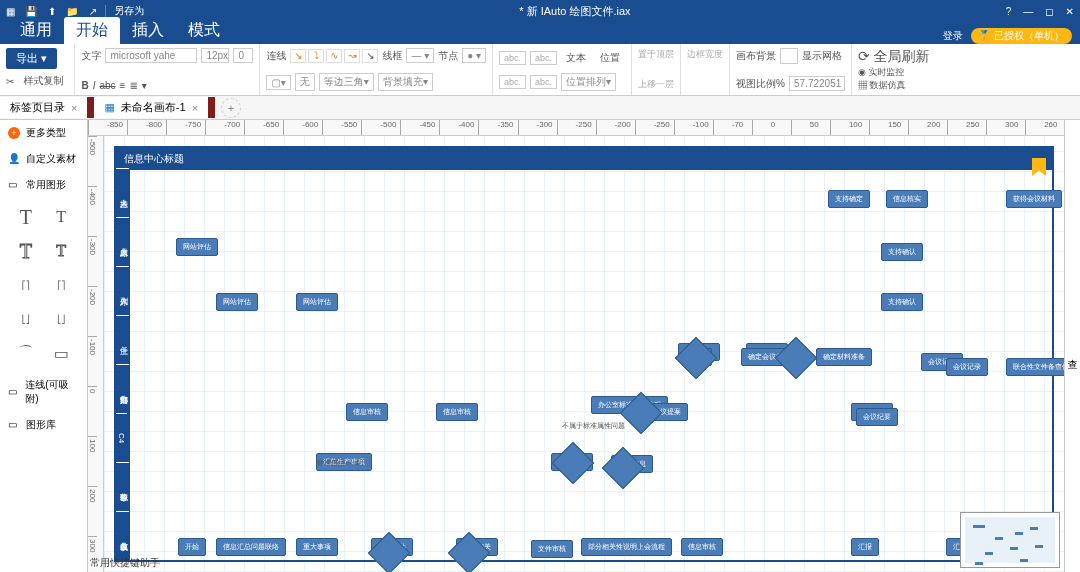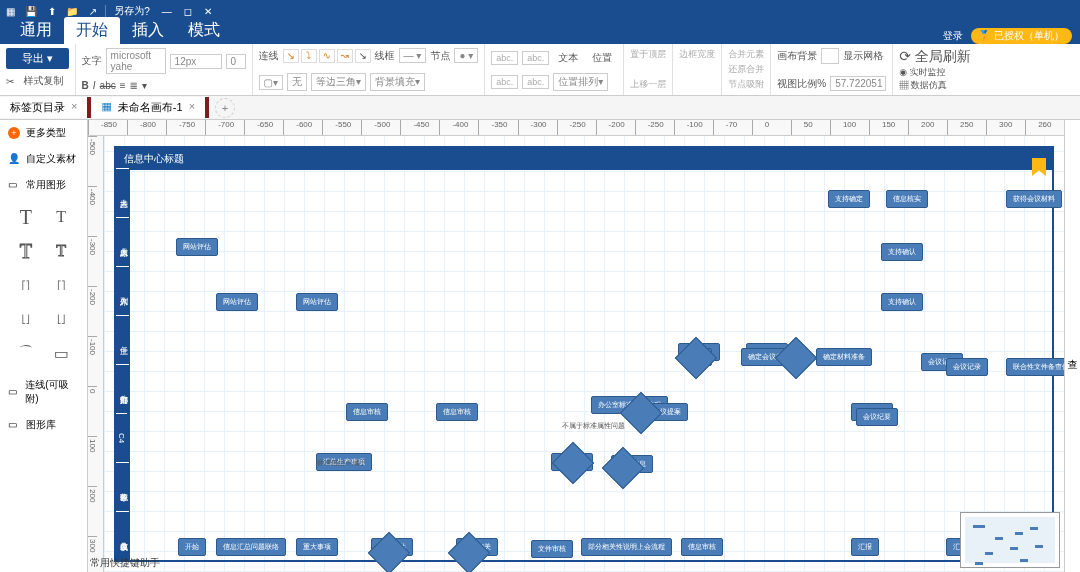--- a/index.html
+++ b/index.html
@@ -14,36 +14,36 @@
 .menubar .tab { padding: 3px 12px; color: #fff; font-size: 16px; cursor: pointer; }
 .menubar .tab.active { background: #fff; color: #1a4d8f; border-radius: 3px 3px 0 0; }
 .menubar .right { display: flex; align-items: center; gap: 8px; font-size: 10px; color: #fff; }
 .badge { background: #fdb813; color: #fff; padding: 1px 8px; border-radius: 8px; font-size: 10px; }
 .ribbon { background: #fff; border-bottom: 1px solid #ccc; display: flex; height: 52px; font-size: 10px; color: #555; }
 .rib-group { border-right: 1px solid #e0e0e0; padding: 4px 6px; display: flex; flex-direction: column; justify-content: space-between; }
 .rib-row { display: flex; align-items: center; gap: 4px; }
 .rib-btn { padding: 2px 4px; border: 1px solid transparent; cursor: pointer; white-space: nowrap; }
 .rib-dropdown { border: 1px solid #ccc; padding: 1px 4px; font-size: 10px; color: #888; background: #fff; cursor: pointer; }
 .rib-icon-box { width: 18px; height: 16px; border: 1px solid #ccc; display: inline-block; }
-.export-btn { background: #1a4d8f; color: #fff; padding: 3px 16px; font-size: 11px; border-radius: 2px; }
+.export-btn { background: #1a4d8f; color: #fff; padding: 3px 10px; font-size: 11px; border-radius: 2px; }
 .line-samples { display: flex; gap: 2px; }
 .line-s { width: 16px; height: 14px; border: 1px solid #ddd; display: flex; align-items: center; justify-content: center; }
 .tabbar { height: 24px; background: #f5f5f5; display: flex; align-items: center; font-size: 11px; border-bottom: 1px solid #ccc; }
-.doctab { padding: 3px 10px; background: #fff; border-right: 4px solid #7f1d1d; display: flex; gap: 6px; }
+.doctab { padding: 3px 10px; background: #fff; border-right: 7px solid #7f1d1d; display: flex; align-items: center; gap: 6px; }
 .doctab .close { cursor: pointer; color: #888; }
 .plus-tab { width: 20px; height: 20px; border: 1px dashed #ccc; border-radius: 50%; margin-left: 6px; display: flex; align-items: center; justify-content: center; color: #888; cursor: pointer; }
 .main { flex: 1; display: flex; overflow: hidden; }
 .sidebar { width: 88px; border-right: 1px solid #ccc; font-size: 10px; overflow-y: auto; }
 .side-item { padding: 6px 8px; display: flex; align-items: center; gap: 6px; cursor: pointer; }
 .side-item .i { width: 12px; height: 12px; display: inline-block; }
 .shape-grid { display: grid; grid-template-columns: 1fr 1fr; gap: 4px; padding: 4px 10px; }
 .shape-cell { height: 30px; border: 1px solid transparent; display: flex; align-items: center; justify-content: center; font-size: 16px; color: #555; cursor: pointer; }
 .canvas-area { flex: 1; position: relative; overflow: hidden; background: #fff; }
 .ruler-h { height: 16px; background: #f8f8f8; border-bottom: 1px solid #ccc; position: relative; font-size: 8px; color: #666; display: flex; }
-.ruler-h .tick { border-left: 1px solid #aaa; width: 50px; padding-left: 12px; }
+.ruler-h .tick { border-left: 1px solid #aaa; width: 50px; padding-left: 18px; }
 .ruler-v { width: 16px; background: #f8f8f8; border-right: 1px solid #ccc; position: absolute; top: 16px; bottom: 0; left: 0; font-size: 8px; color: #666; }
 .ruler-v .tick { border-top: 1px solid #aaa; height: 50px; writing-mode: vertical-lr; padding-top: 2px; }
 .canvas-inner { position: absolute; left: 16px; top: 16px; right: 0; bottom: 0; background: repeating-linear-gradient(0deg, #e8f0f8 0 1px, transparent 1px 20px), repeating-linear-gradient(90deg, #e8f0f8 0 1px, transparent 1px 20px); }
 .swimlane { position: absolute; top: 10px; left: 10px; right: 10px; bottom: 10px; border: 2px solid #1a4d8f; }
 .swimlane-header { background: #1a4d8f; color: #fff; font-size: 10px; padding: 4px 8px; }
 .lane-labels { position: absolute; left: 0; top: 20px; bottom: 0; width: 14px; background: #1a4d8f; }
 .lane-lbl { color: #fff; writing-mode: vertical-lr; font-size: 8px; text-align: center; padding: 4px 1px; border-top: 1px solid #fff; }
 .flow-box { position: absolute; background: #4a7db8; color: #fff; font-size: 7px; padding: 3px 6px; border-radius: 2px; border: 1px solid #2d5a8c; white-space: nowrap; }
 .flow-diamond { position: absolute; width: 30px; height: 30px; background: #4a7db8; transform: rotate(45deg); border: 1px solid #2d5a8c; }
 .minimap { position: absolute; right: 4px; bottom: 4px; width: 100px; height: 56px; background: #fff; border: 1px solid #999; }
@@ -60,20 +60,21 @@
 <div class="titlebar">
   <div class="icons">
     <span>▦</span>
     <span>💾</span>
     <span>⬆</span>
     <span>📁</span>
     <span>↗</span>
   </div>
   <div class="sep"></div>
   <span>另存为</span>
+  <div class="title-center">* 新 IAuto 绘图文件.iax</div>
   <div class="right-icons">
     <span>?</span>
     <span>—</span>
     <span>◻</span>
     <span>✕</span>
   </div>
 </div>
 
 <div class="menubar">
   <div class="tabs">
@@ -94,22 +95,22 @@
         <span class="export-btn"><span>导出</span> ▾</span>
       </div>
     <div class="rib-row">
         <span>✂</span> 
         <span class="rib-btn">样式复制</span>
       </div>
   </div>
   <div class="rib-group">
     <div class="rib-row">
       <span>文字</span>
-      <span class="rib-dropdown" style="width:60px">microsoft yahe</span>
-      <span class="rib-dropdown" style="width:52px">12px</span>
+      <span class="rib-dropdown" style="width:92px">microsoft yahe</span>
+      <span class="rib-dropdown" style="width:28px">12px</span>
       <span class="rib-dropdown" style="width:20px">0</span>
     </div>
     <div class="rib-row">
       <b>B</b>
       <i>I</i>
       <span style="text-decoration:line-through">abc</span>
       <span>≡</span>
       <span>≣</span>
       <span>▾</span>
     </div>
@@ -153,31 +154,20 @@
     <div class="rib-row">
         <span>置于顶层</span>
       </div>
     <div class="rib-row">
         <span>上移一层</span>
       </div>
   </div>
   <div class="rib-group grey-text">
     <div class="rib-row">
         <span>边框宽度</span>
-      </div>
-  </div>
-  <div class="rib-group grey-text">
-    <div class="rib-row">
-        <span>合并元素</span>
-      </div>
-    <div class="rib-row">
-        <span>还原合并</span>
-      </div>
-    <div class="rib-row">
-        <span>节点吸附</span>
       </div>
   </div>
   <div class="rib-group">
     <div class="rib-row">
         <span>画布背景</span> 
         <span class="rib-icon-box"></span> 
         <span>显示网格</span>
       </div>
     <div class="rib-row">
         <span>视图比例%</span> 

